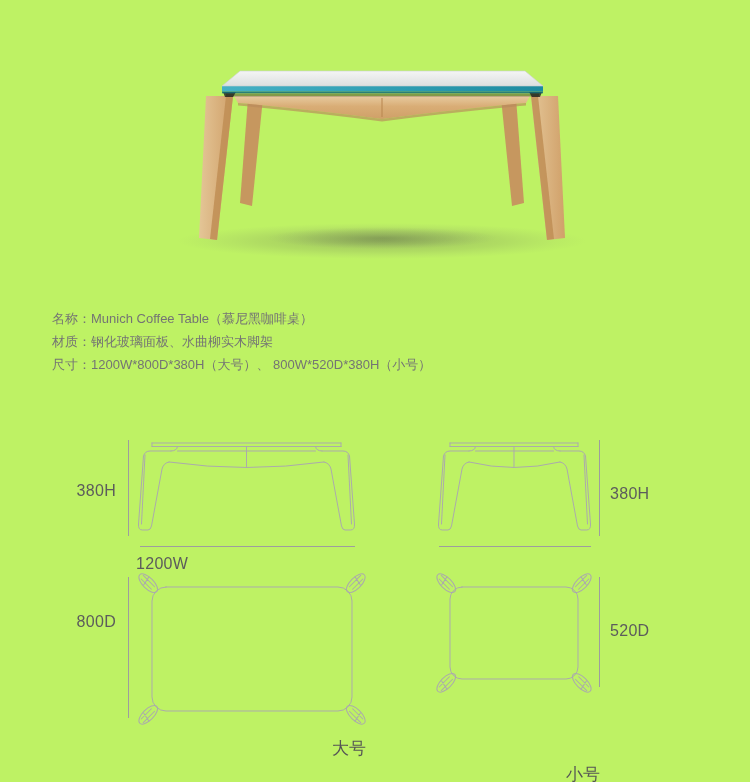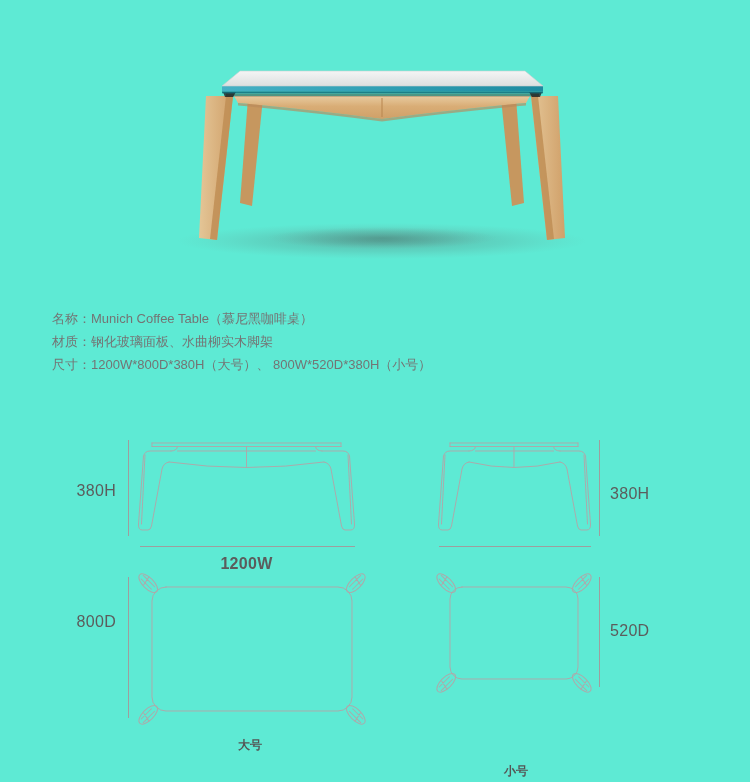--- a/index.html
+++ b/index.html
@@ -1,28 +1,28 @@
 <!DOCTYPE html>
 <html><head>
 <meta charset="utf-8">
 <style>
   html,body { margin:0; padding:0; background:#ffffff; }
   .page {
-    position:relative; width:750px; height:782px; background:#5eead4;
+    position:relative; width:750px; height:782px; background:#bef264;
     font-family:"Liberation Sans","DejaVu Sans",sans-serif; overflow:hidden;
   }
   .abs { position:absolute; }
   .specs { left:52px; top:307px; font-size:13px; line-height:23px; color:#747474; }
   .spec-line { white-space:nowrap; }
   .vline { width:1px; background:#9e9e9e; }
   .hline { height:1px; background:#9e9e9e; }
   .dim-num { font-size:16px; color:#5c5c5c; letter-spacing:0.3px; }
   .ta-r { text-align:right; }
-  .ta-c { text-align:center;font-weight:bold; }
-  .size-name { font-size:12px; color:#555555; text-align:center;font-weight:bold; }
+  .ta-c { text-align:left; }
+  .size-name { font-size:17px; color:#555555; text-align:right; }
   svg .ln { fill:none; stroke:#ababab; stroke-width:1; stroke-linecap:round; stroke-linejoin:round; }
 </style>
 </head>
 <body>
 
 <div class="page">
 
   <svg class="abs" style="left:100px; top:20px;" width="550" height="245" viewBox="0 0 550 245">
     <defs>
       <linearGradient id="gGlass" x1="0" y1="0" x2="0" y2="1">

